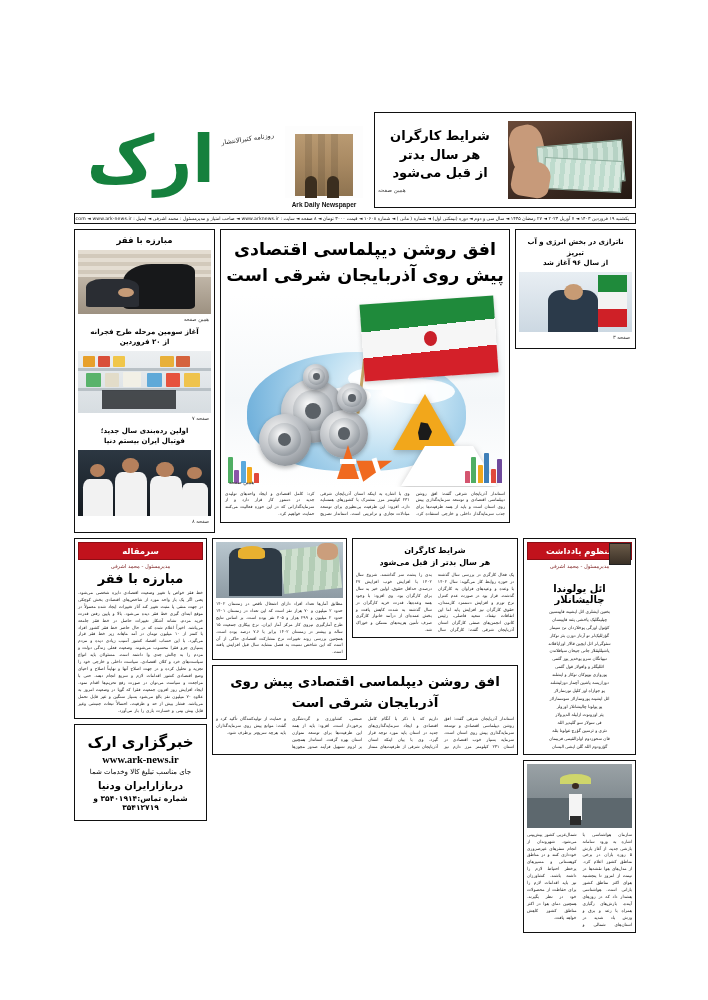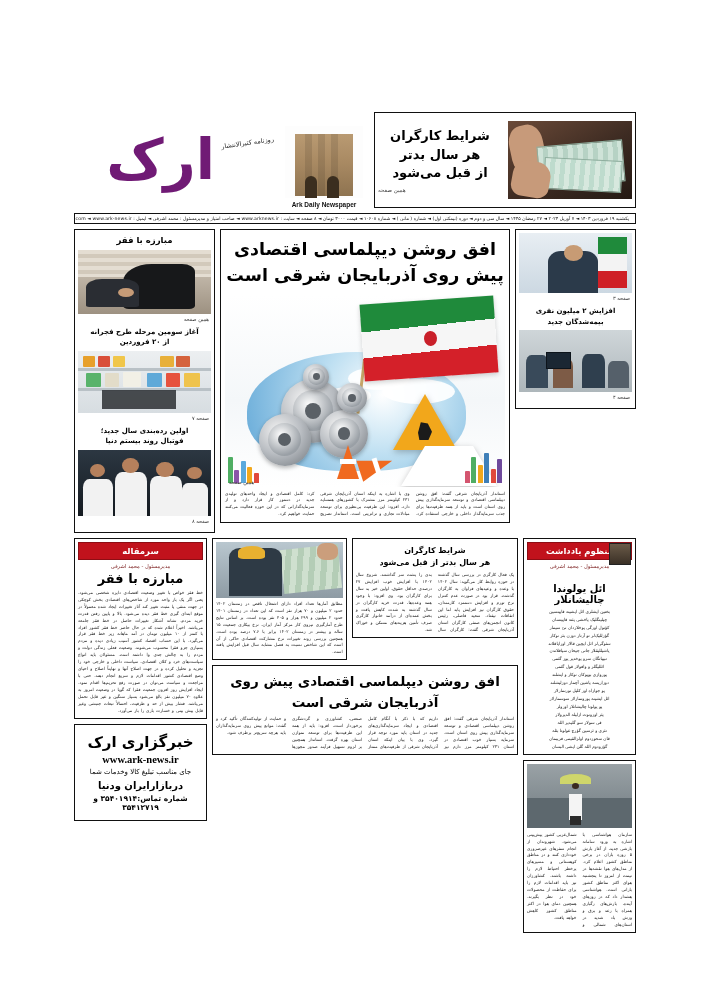--- a/index.html
+++ b/index.html
@@ -12,21 +12,21 @@
     position:absolute;left:74px;top:112px;width:562px;
     direction:rtl;
   }
 
   
   .masthead{display:flex;align-items:stretch;height:96px;gap:8px;}
   .mast-logo{width:200px;display:flex;flex-direction:column;align-items:flex-start;justify-content:center;}
   .mast-logo-row{display:flex;align-items:flex-start;gap:6px;width:100%;justify-content:flex-start;}
   .logo-word{
     font-family:"DejaVu Sans","Liberation Sans",sans-serif;
-    font-size:56px;font-weight:bold;color:#701a75;line-height:0.95;letter-spacing:-2px;
+    font-size:66px;font-weight:bold;color:#15803d;line-height:0.95;letter-spacing:-2px;
   }
   .logo-tag{font-size:6.5px;color:#222;margin-top:6px;transform:rotate(-8deg);white-space:nowrap;}
   .mast-citadel{width:84px;display:flex;flex-direction:column;align-items:center;justify-content:flex-end;}
   .citadel-img{
     width:78px;height:72px;
     background:
       linear-gradient(180deg,#fdfdfd 0%,#fdfdfd 100%);
     position:relative;overflow:hidden;
   }
   .citadel-img .body{
@@ -271,39 +271,30 @@
   </div>
 
   <div class="datebar">یکشنبه ۱۹ فروردین ۱۴۰۳ ◄ ۷ آوریل ۲۰۲۴ ◄ ۲۷ رمضان ۱۴۴۵ ◄ سال سی و دوم ◄ دوره (نیمکتی اول) ◄ شماره ( مانی ) ◄ شماره ۱۰۶۰۸ ◄ قیمت ۳۰۰۰ تومان ◄ ۸ صفحه ◄ سایت : www.arknews.ir ◄ صاحب امتیاز و مدیرمسئول : محمد اشرفی ◄ ایمیل : ark.tabriz@yahoo.com ◄ www.ark-news.ir</div>
 
   <div class="grid">
 
     <div class="col-left boxed">
 
 
       <div>
+        <div class="sb-head" style="white-space:pre-line">ناترازی در بخش انرژی و آب تبریز
+از سال ۹۶ آغاز شد</div>
         <div class="ph ph-flagman">
           <div class="flag"></div>
             <div class="man"></div>
             <div class="face2"></div>
         </div>
         <div class="sb-page">صفحه ۳</div>
       </div>
 
-      <div>
-        <div class="sb-head" style="white-space:pre-line">افزایش ۲ میلیون نفری بیمه‌شدگان جدید</div>
-        <div class="ph ph-office">
-          <div class="p p1"></div>
-            <div class="p p2"></div>
-            <div class="p p3"></div>
-            <div class="p p4"></div>
-          <div class="mon"></div>
-        </div>
-        <div class="sb-page">صفحه ۴</div>
-      </div>
     </div>
 
     <div class="col-mid lead-box">
       <div class="lead-title">افق روشن دیپلماسی اقتصادی پیش روی آذربایجان شرقی است</div>
       <div class="lead-photo">
         <div class="lp-sky"></div>
         <div class="lp-cloud lp-c1"></div>
           <div class="lp-cloud lp-c2"></div>
           <div class="lp-cloud lp-c3"></div>
         <div class="lp-pole"></div>
@@ -373,21 +364,21 @@
             <div class="g gi"></div>
           <div class="g gj"></div>
             <div class="g gk"></div>
           <div class="cart"></div>
         </div>
         <div class="sb-page">صفحه ۷</div>
       </div>
 
       <div>
         <div class="sb-head" style="white-space:pre-line">اولین رده‌بندی سال جدید؛
-فوتبال روند بیستم دنیا</div>
+فوتبال ایران بیستم دنیا</div>
         <div class="ph ph-football">
           <div class="p pa"></div>
             <div class="p pb"></div>
             <div class="p pc"></div>
             <div class="p pd"></div>
           <div class="f fa"></div>
             <div class="f fb"></div>
             <div class="f fc"></div>
             <div class="f fd"></div>
         </div>

